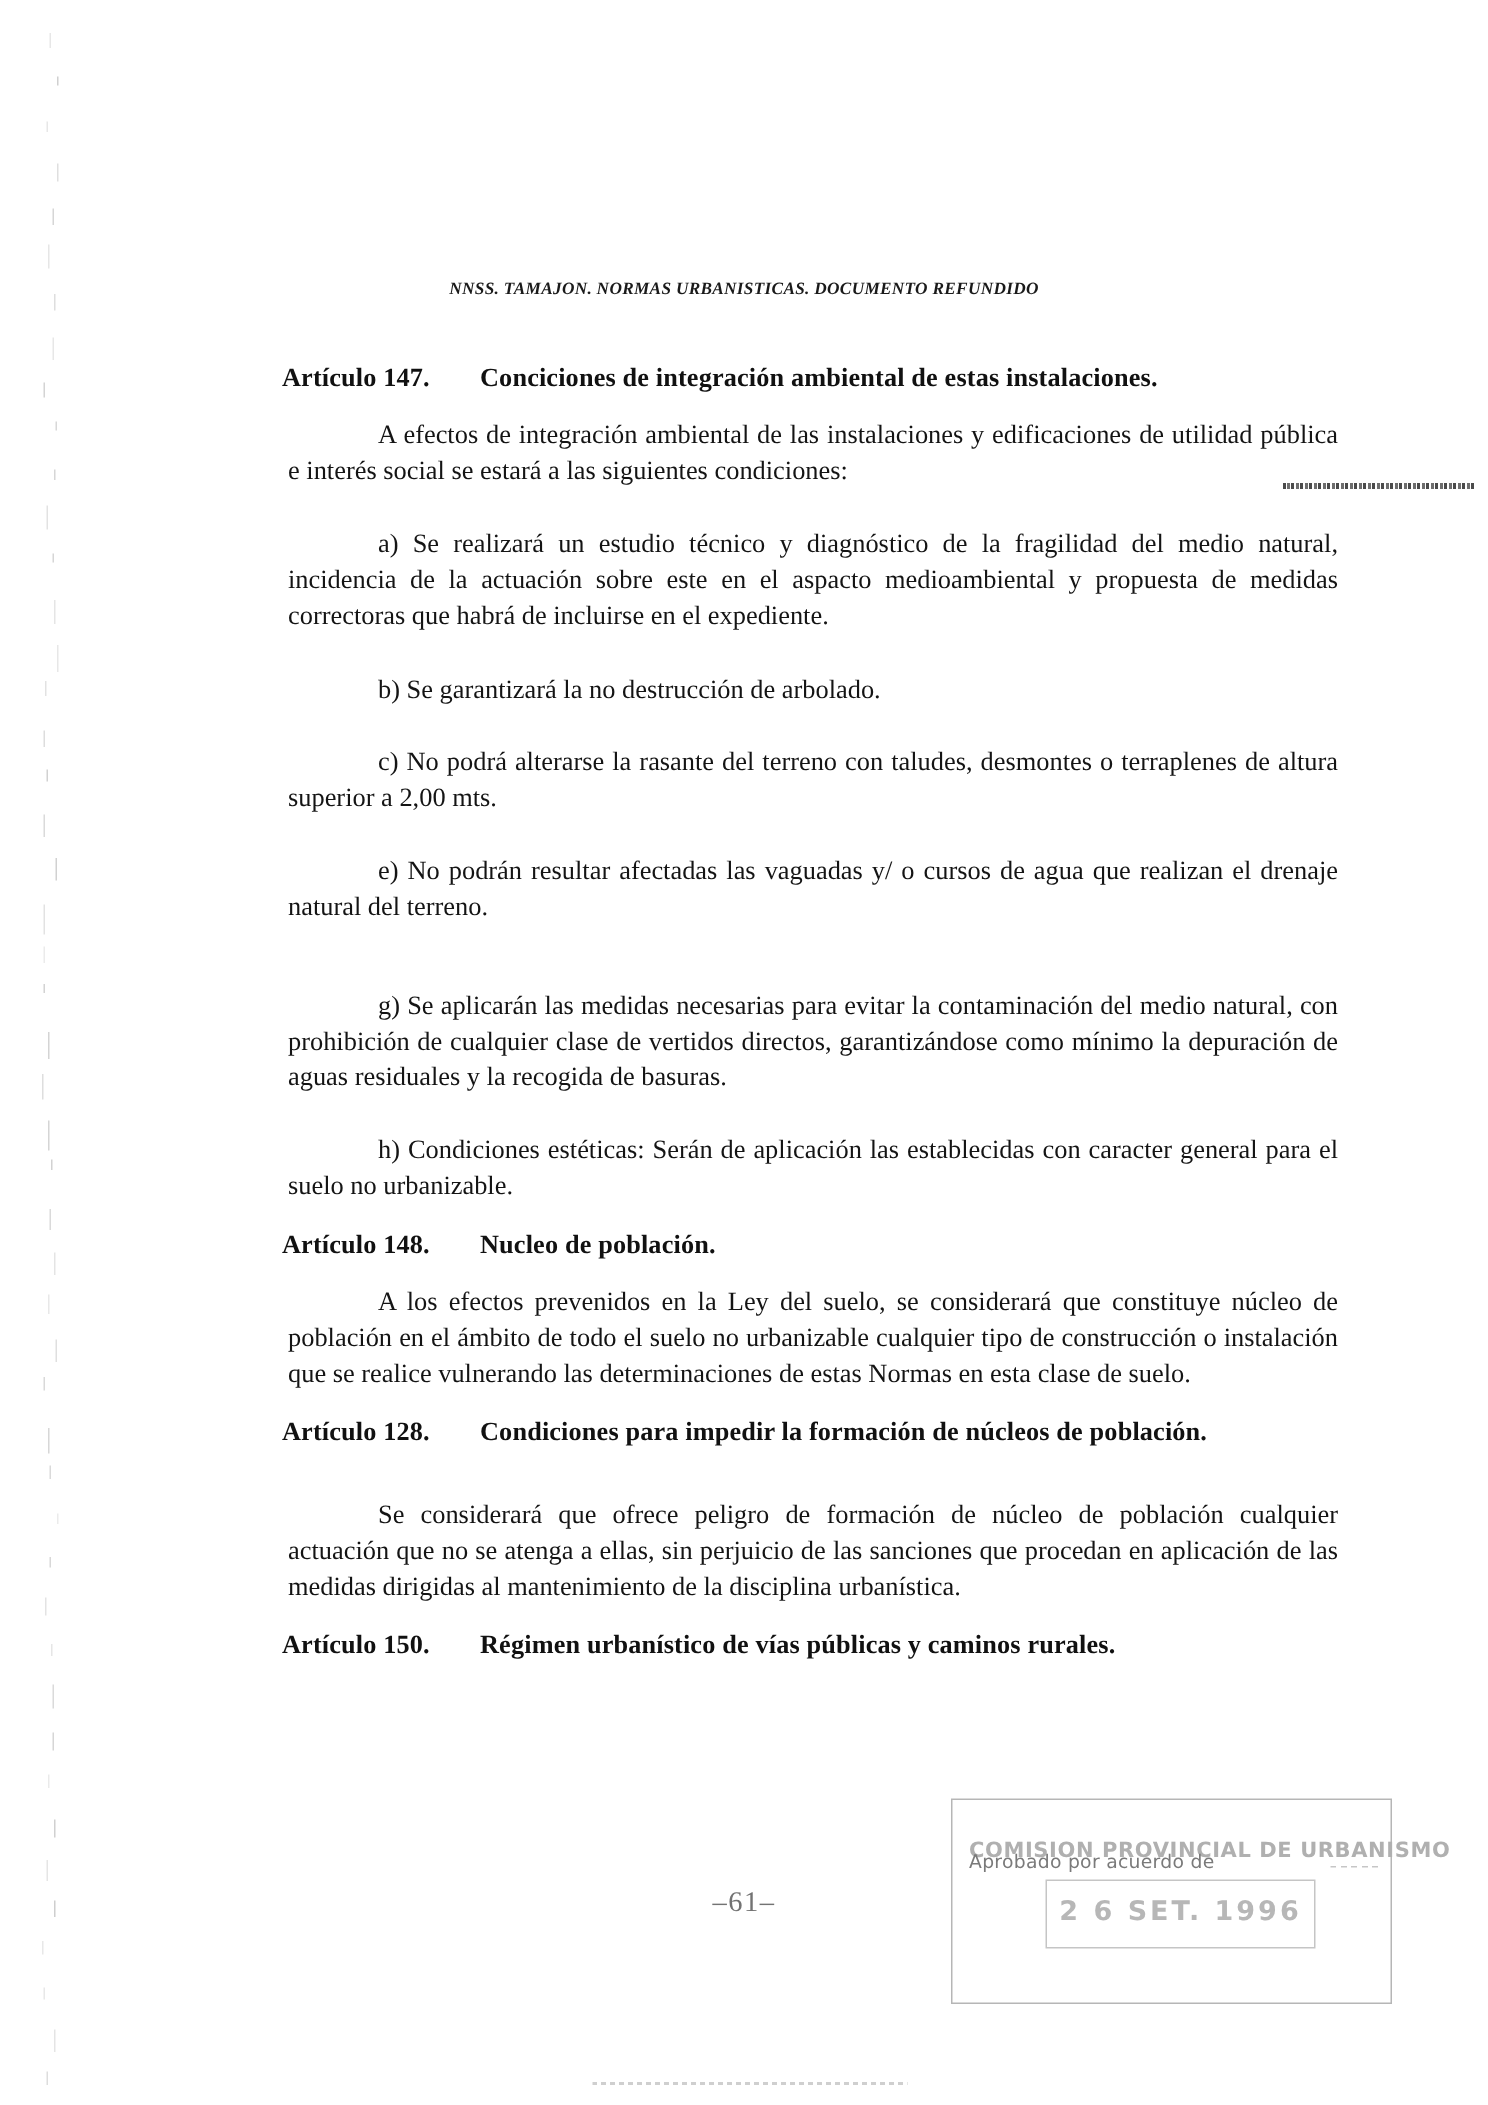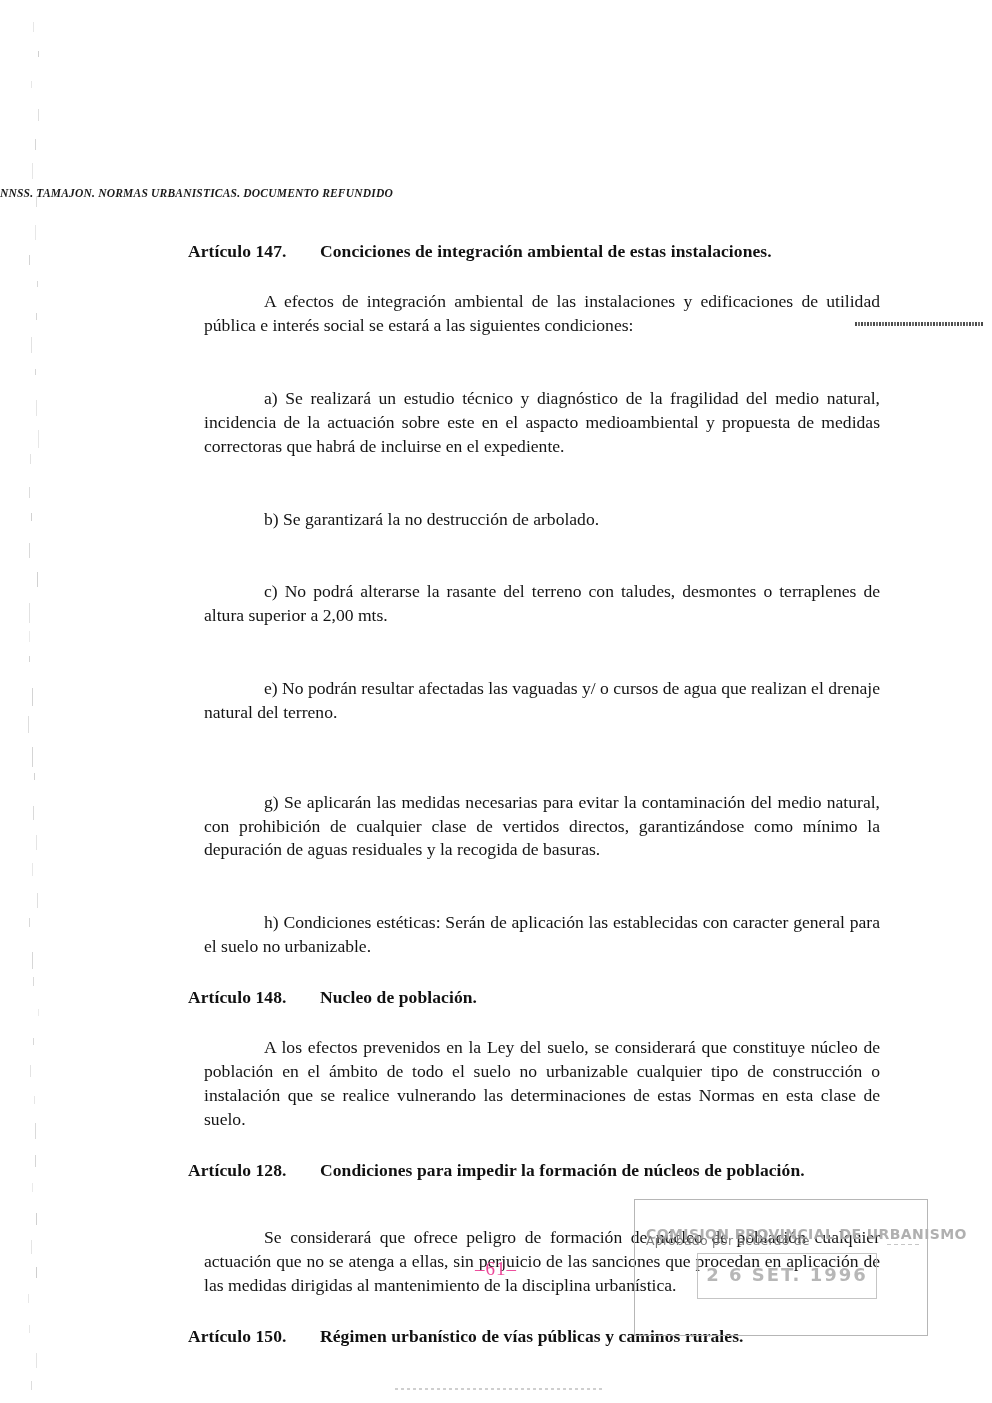--- a/index.html
+++ b/index.html
@@ -55,21 +55,21 @@
         #cfcfcf 0px, #cfcfcf 3px,
         #ffffff 3px, #ffffff 6px);
   }
 
   
   .running-head {
     position: absolute;
     left: 0;
     top: 187px;
     width: 992px;
-    text-align: left;
+    text-align: center;
     font-style: italic;
     font-variant: small-caps;
     font-weight: 600;
     font-size: 11.5px;
     letter-spacing: .2px;
     color: #1a1a1a;
   }
 
   
   .column {
@@ -86,21 +86,21 @@
     line-height: 1.34;
     letter-spacing: .1px;
     white-space: nowrap;
   }
   h2.art-heading .art-num {
     display: inline-block;
     min-width: 132px;
   }
 
   p.body-par {
-    margin: 16px;
+    margin: 4px;
     font-size: 17.6px;
     line-height: 1.355;
     text-align: justify;
     text-indent: 60px;
     color: #141414;
   }
   p.body-par.last-line-left {
     text-align-last: left;
   }
 
@@ -111,21 +111,21 @@
 
   
   .page-number {
     position: absolute;
     left: 0;
     top: 1258px;
     width: 992px;
     text-align: center;
     font-size: 19px;
     letter-spacing: 1px;
-    color: #ec4899;
+    color: #737373;
   }
 
   
   .stamp {
     position: absolute;
     left: 634px;
     top: 1199px;
     width: 292px;
     height: 135px;
     border: 1px solid #b3b3b3;

